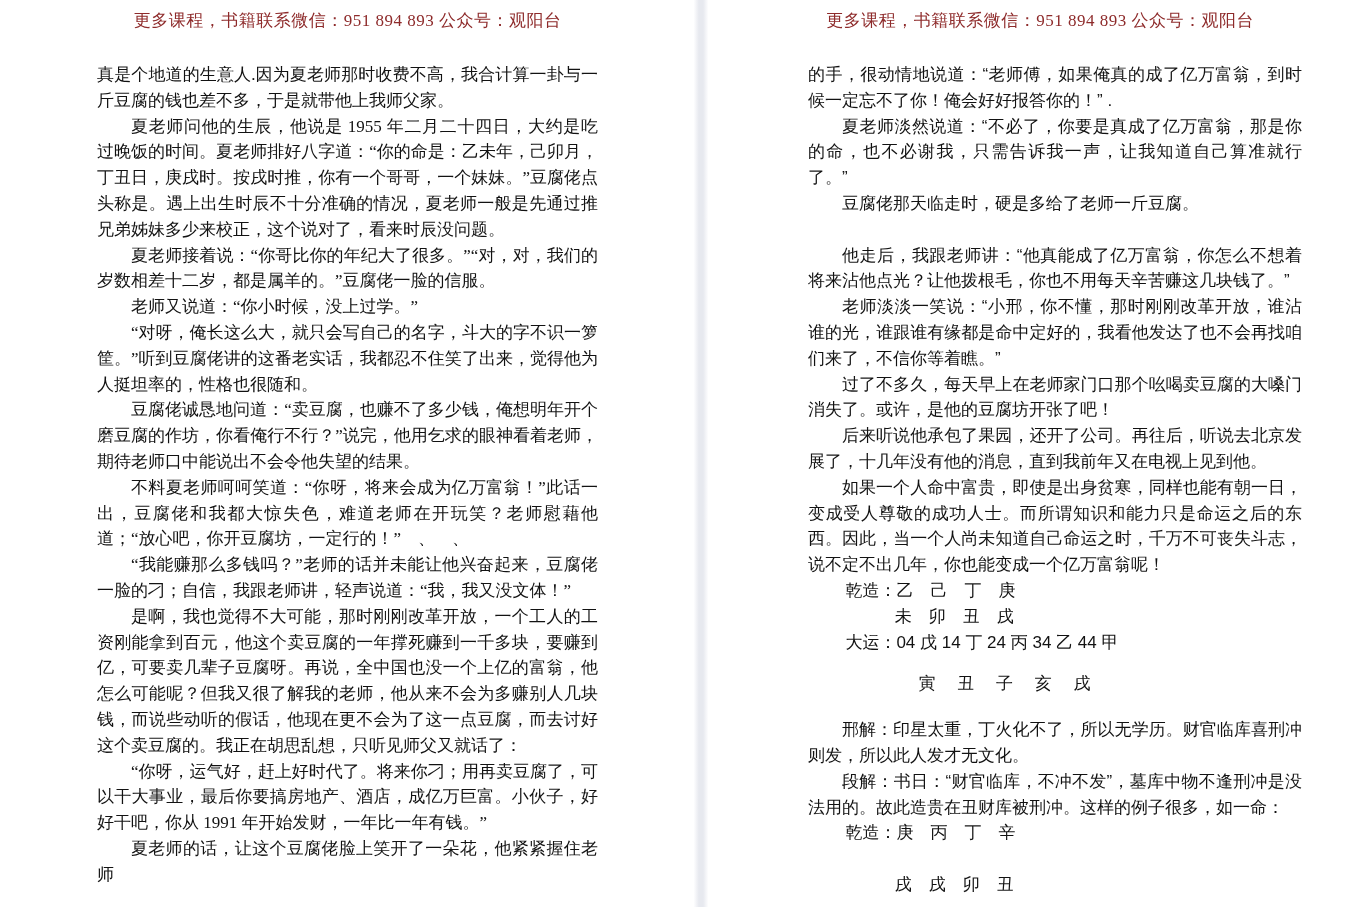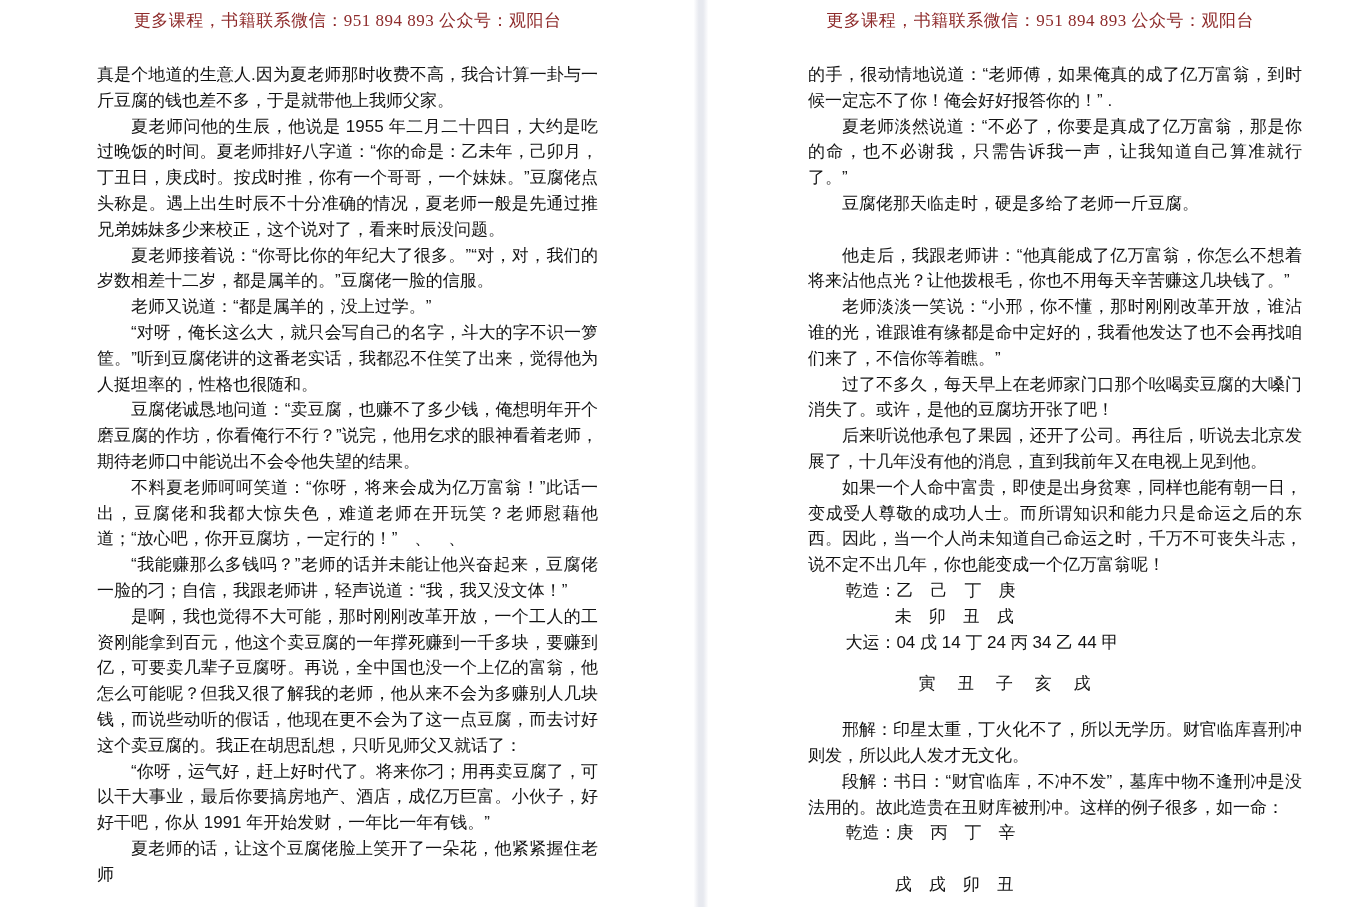--- a/index.html
+++ b/index.html
@@ -42,21 +42,21 @@
     letter-spacing: 0.5px;
     color: #8e2b2b;
   }
   .text-block {
     position: absolute;
     top: 62px;
     font-size: 17px;
     line-height: 25.8px;
     color: #121212;
   }
-  .text-block-left  { left: 97px;  width: 501px; }
+  .text-block-left  { left: 97px;  width: 501px; font-family: Liberation Serif, serif; }
   .text-block-right { left: 100px; width: 494px; }
   .para {
     text-align: justify;
     white-space: pre-wrap;
   }
   .para.indent { text-indent: 2em; }
   .line { white-space: pre-wrap; }
   .bazi-indent { padding-left: 2.2em; }
   .bazi-deep   { padding-left: 5.1em; }
   .spread {
@@ -70,21 +70,21 @@
 <body>
 
 <div class="canvas">
 
   <div class="page page-left">
     <div class="page-header">更多课程，书籍联系微信：951 894 893  公众号：观阳台</div>
     <div class="text-block text-block-left">
         <div class="para">真是个地道的生意人.因为夏老师那时收费不高，我合计算一卦与一斤豆腐的钱也差不多，于是就带他上我师父家。</div>
         <div class="para indent">夏老师问他的生辰，他说是 1955 年二月二十四日，大约是吃过晚饭的时间。夏老师排好八字道：“你的命是：乙未年，己卯月，丁丑日，庚戌时。按戌时推，你有一个哥哥，一个妹妹。”豆腐佬点头称是。遇上出生时辰不十分准确的情况，夏老师一般是先通过推兄弟姊妹多少来校正，这个说对了，看来时辰没问题。</div>
         <div class="para indent">夏老师接着说：“你哥比你的年纪大了很多。”“对，对，我们的岁数相差十二岁，都是属羊的。”豆腐佬一脸的信服。</div>
-        <div class="para indent">老师又说道：“都是属羊的，没上过学。”</div>
+        <div class="para indent">老师又说道：“你小时候，没上过学。”</div>
         <div class="para indent">“对呀，俺长这么大，就只会写自己的名字，斗大的字不识一箩筐。”听到豆腐佬讲的这番老实话，我都忍不住笑了出来，觉得他为人挺坦率的，性格也很随和。</div>
         <div class="para indent">豆腐佬诚恳地问道：“卖豆腐，也赚不了多少钱，俺想明年开个磨豆腐的作坊，你看俺行不行？”说完，他用乞求的眼神看着老师，期待老师口中能说出不会令他失望的结果。</div>
         <div class="para indent">不料夏老师呵呵笑道：“你呀，将来会成为亿万富翁！”此话一出，豆腐佬和我都大惊失色，难道老师在开玩笑？老师慰藉他道；“放心吧，你开豆腐坊，一定行的！”　、　、</div>
         <div class="para indent">“我能赚那么多钱吗？”老师的话并未能让他兴奋起来，豆腐佬一脸的刁；自信，我跟老师讲，轻声说道：“我，我又没文体！”</div>
         <div class="para indent">是啊，我也觉得不大可能，那时刚刚改革开放，一个工人的工资刚能拿到百元，他这个卖豆腐的一年撑死赚到一千多块，要赚到亿，可要卖几辈子豆腐呀。再说，全中国也没一个上亿的富翁，他怎么可能呢？但我又很了解我的老师，他从来不会为多赚别人几块钱，而说些动听的假话，他现在更不会为了这一点豆腐，而去讨好这个卖豆腐的。我正在胡思乱想，只听见师父又就话了：</div>
         <div class="para indent">“你呀，运气好，赶上好时代了。将来你刁；用再卖豆腐了，可以干大事业，最后你要搞房地产、酒店，成亿万巨富。小伙子，好好干吧，你从 1991 年开始发财，一年比一年有钱。”</div>
         <div class="para indent">夏老师的话，让这个豆腐佬脸上笑开了一朵花，他紧紧握住老师</div>
       </div>
   </div>
 

